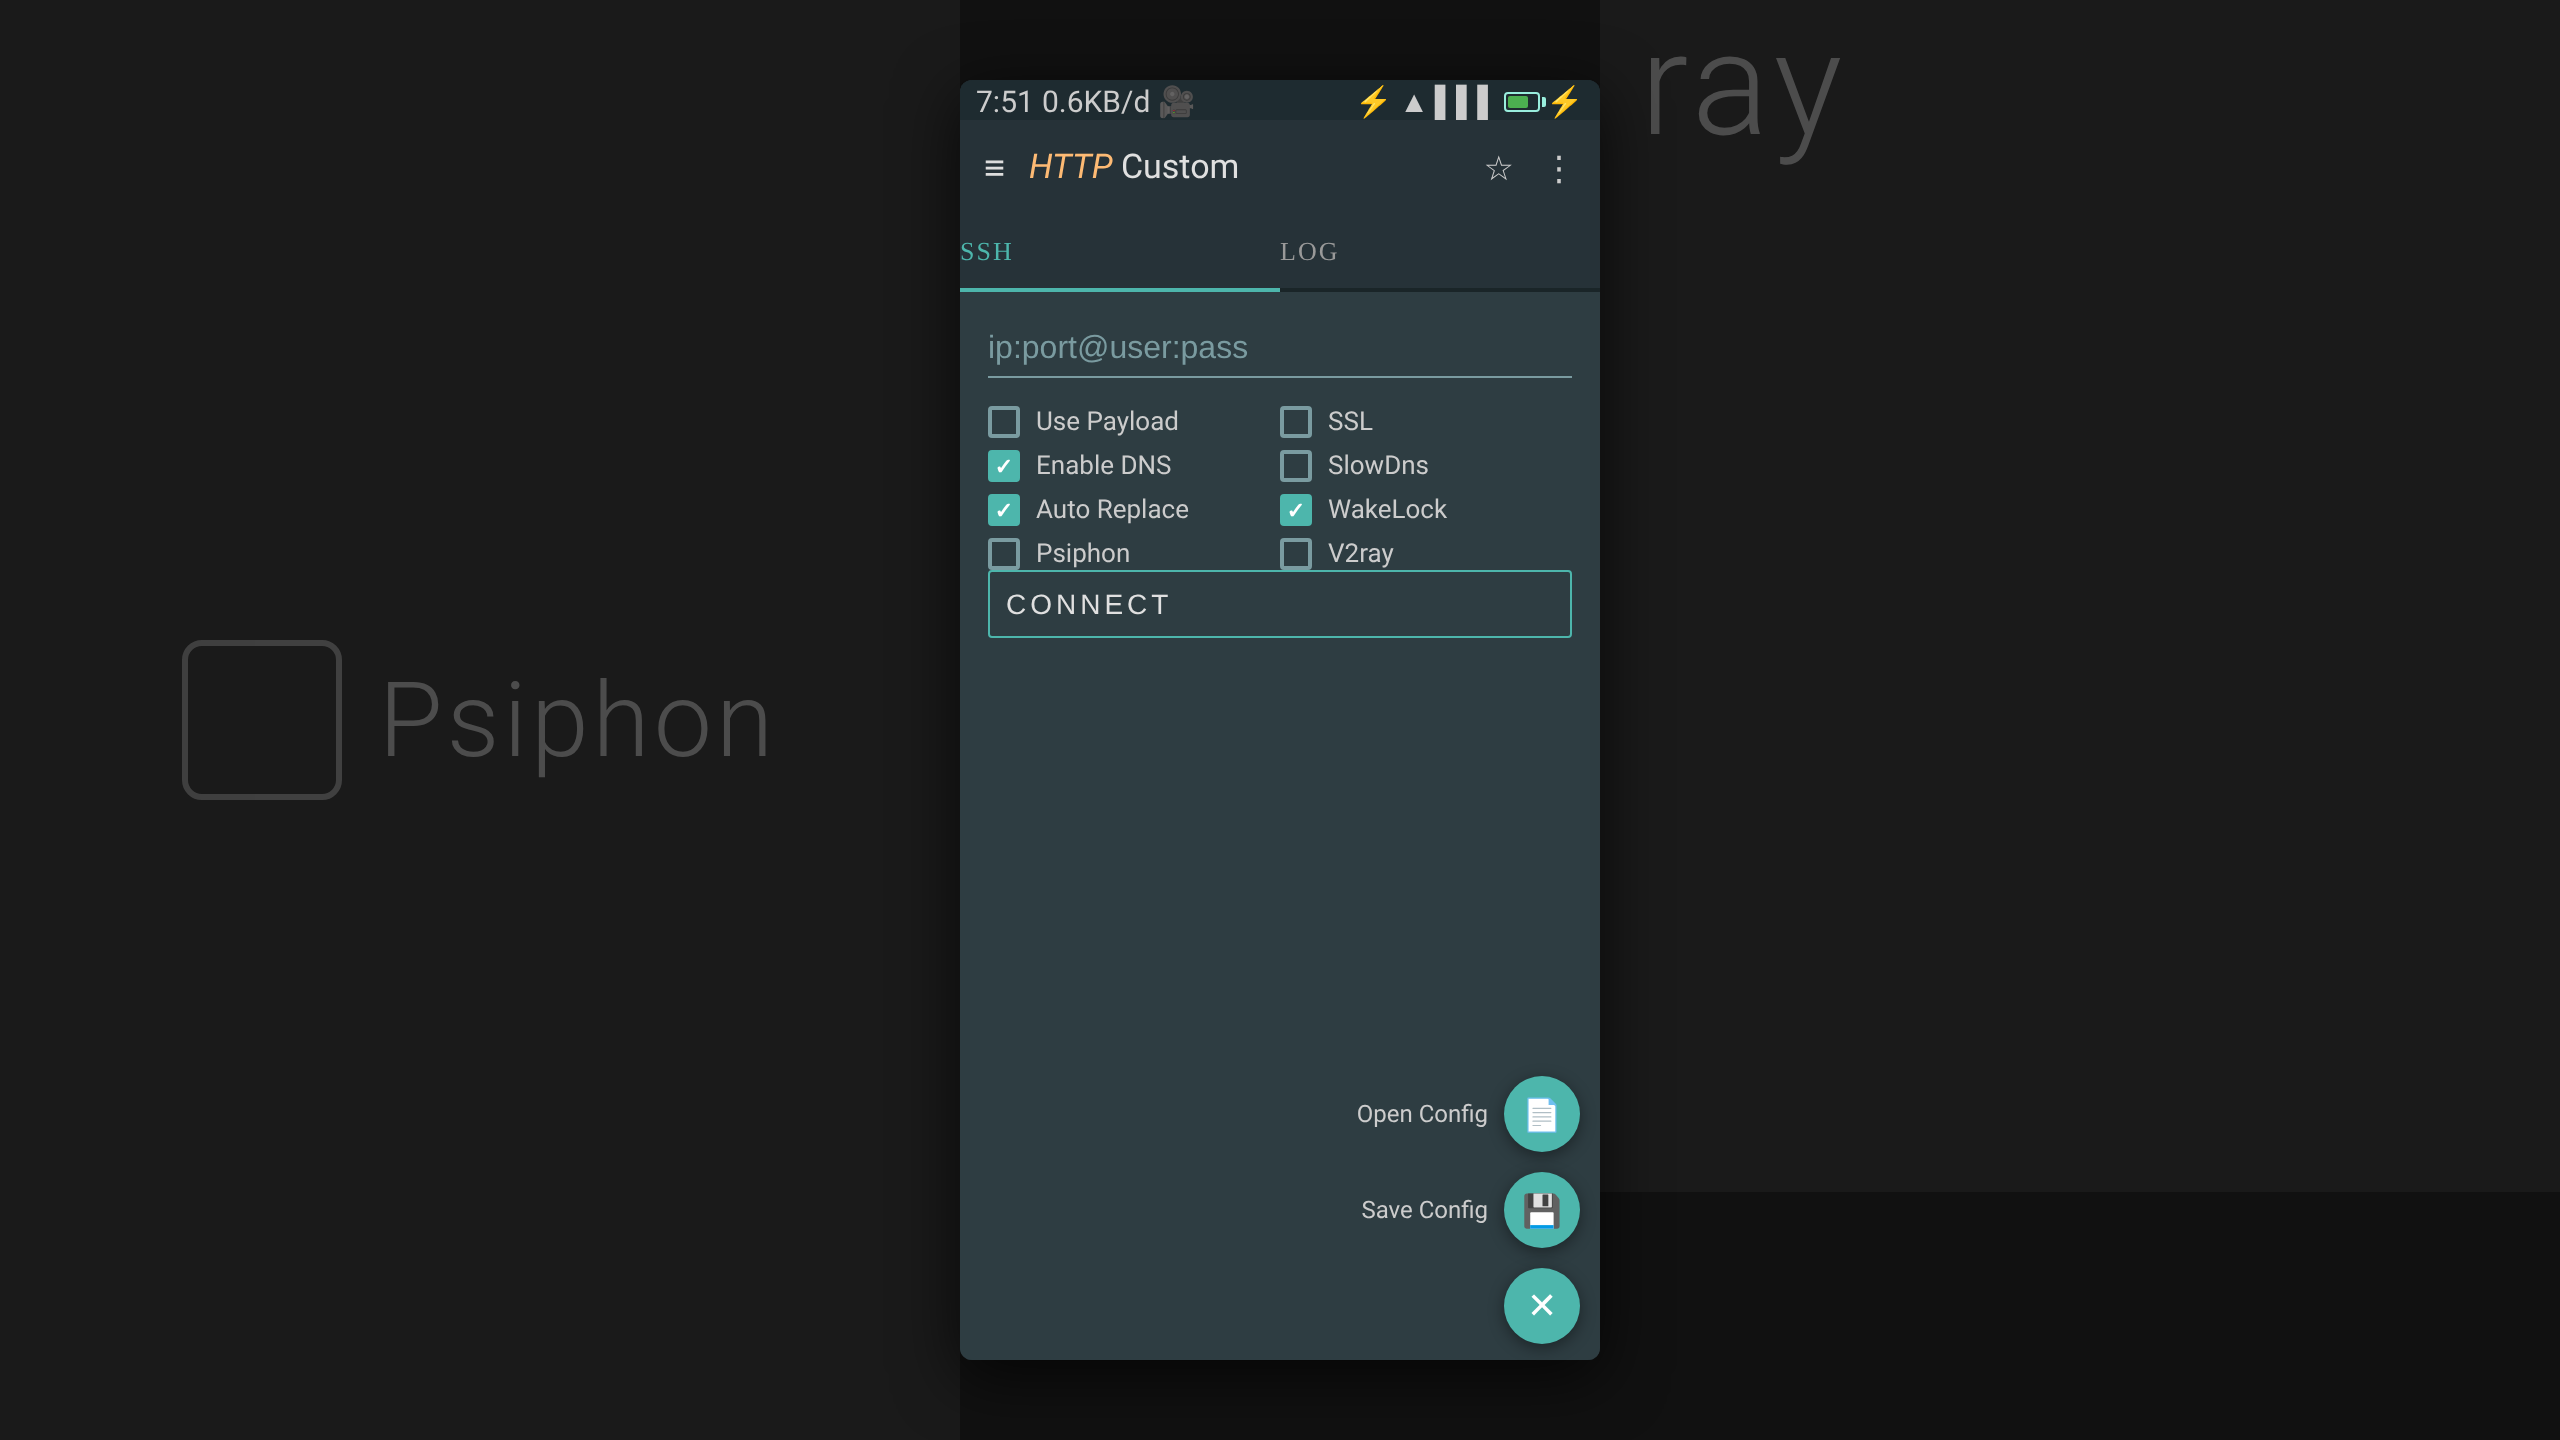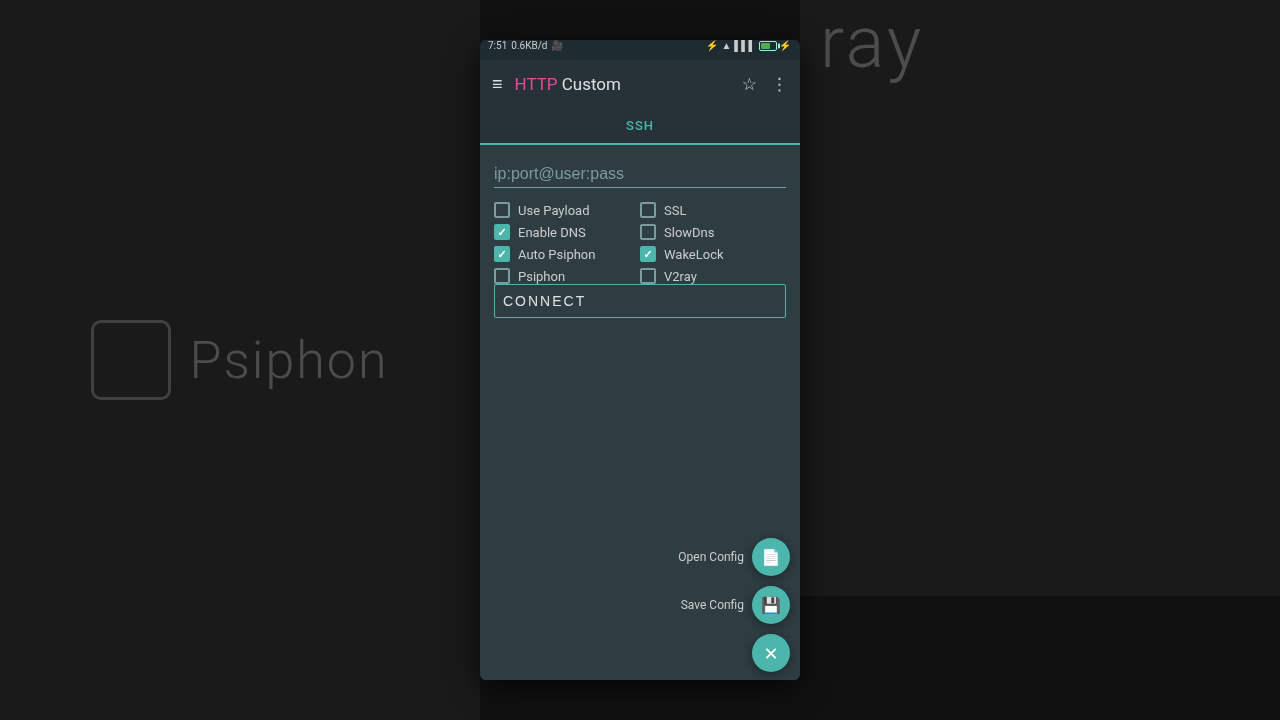--- a/index.html
+++ b/index.html
@@ -72,24 +72,24 @@
       display: flex;
       flex-direction: column;
       box-shadow: 0 8px 32px rgba(0,0,0,0.7);
     }
 
     
     .status-bar {
       background: #1e2b30;
       height: 20px;
       display: flex;
-      align-items: flex-start;
+      align-items: flex-end;
       justify-content: space-between;
       padding: 0 8px;
-      font-size: 10px;
+      font-size: 15px;
       color: #ccc;
     }
     .status-left { display: flex; align-items: center; gap: 4px; }
     .status-right { display: flex; align-items: center; gap: 3px; }
     .battery-icon {
       width: 18px; height: 10px;
       border: 1px solid #9eD;
       border-radius: 2px;
       position: relative;
       display: inline-flex;
@@ -125,46 +125,47 @@
     .toolbar-menu-icon {
       color: #ddd;
       font-size: 18px;
       cursor: pointer;
     }
     .toolbar-title {
       flex: 1;
       font-size: 17px;
       color: #4db6ac;
     }
-    .toolbar-title span.http { color: #ec4899; }
+    .toolbar-title span.http { color: #fdba74; font-style: italic; }
     .toolbar-title span.custom { color: #e0e0e0; }
     .toolbar-icons {
       display: flex;
       align-items: center;
       gap: 14px;
       color: #ccc;
       font-size: 17px;
     }
 
     
     .tabs {
       background: #263238;
       display: flex;
       border-bottom: 2px solid #1a2528;
     }
     .tab {
       flex: 1;
-      text-align: center;
+      text-align: left;
       padding: 10px 0;
       font-size: 13px;
       font-weight: 500;
       color: #999;
       cursor: pointer;
       letter-spacing: 1px;
       position: relative;
+      font-family: Liberation Serif, serif;
     }
     .tab.active {
       color: #4db6ac;
     }
     .tab.active::after {
       content: '';
       position: absolute;
       bottom: -2px;
       left: 0; right: 0;
       height: 2px;
@@ -326,20 +327,23 @@
     <div class="toolbar-icons">
       <span>☆</span>
       <span>⋮</span>
     </div>
   </div>
 
   <div class="tabs">
     <div class="tab active">
       <span>SSH</span>
     </div>
+    <div class="tab">
+      <span>LOG</span>
+    </div>
   </div>
 
   <div class="content">
 
     <div class="server-input-wrap">
       <input type="text" class="server-input" placeholder="ip:port@user:pass" style="">
     </div>
 
     <div class="checkboxes-grid">
 
@@ -356,21 +360,21 @@
         <div class="checkbox-box checked"></div>
         <span>Enable DNS</span>
       </div>
       <div class="checkbox-item">
         <div class="checkbox-box"></div>
         <span>SlowDns</span>
       </div>
 
       <div class="checkbox-item">
         <div class="checkbox-box checked"></div>
-        <span>Auto Psiphon</span>
+        <span>Auto Replace</span>
       </div>
       <div class="checkbox-item">
         <div class="checkbox-box checked"></div>
         <span>WakeLock</span>
       </div>
 
       <div class="checkbox-item">
         <div class="checkbox-box"></div>
         <span>Psiphon</span>
       </div>

